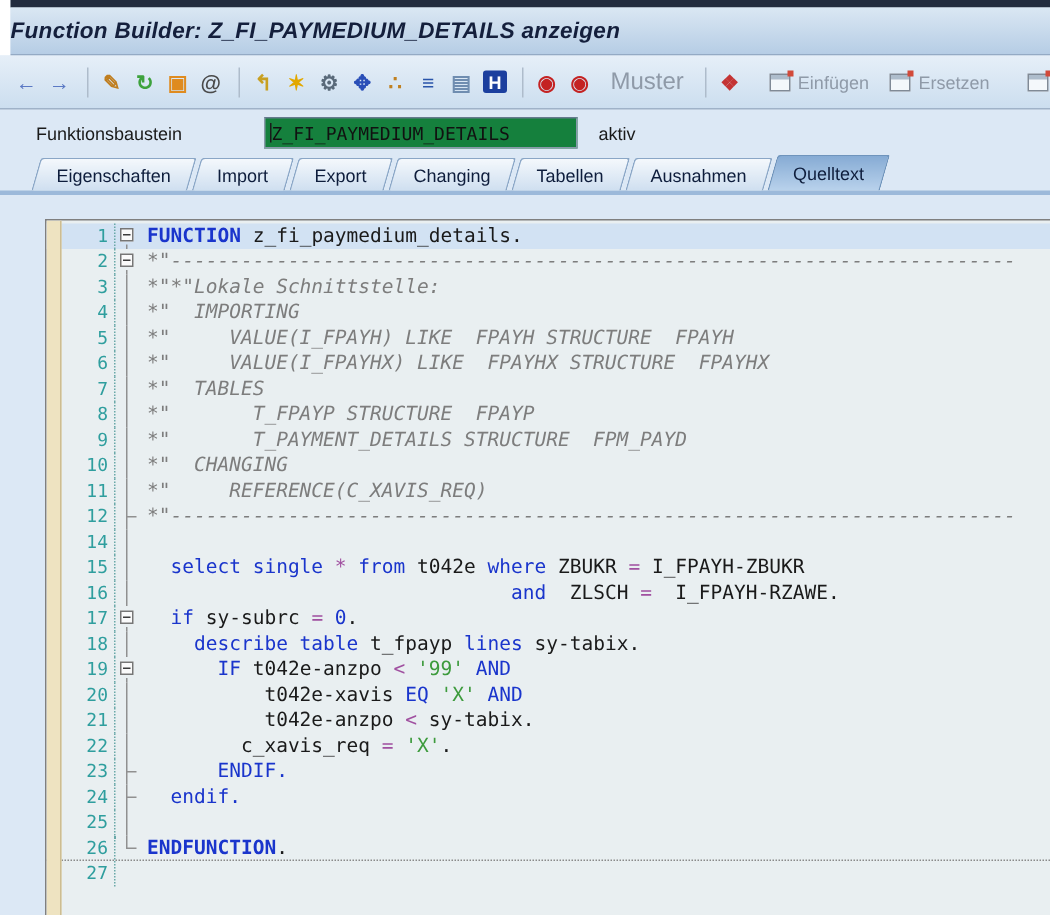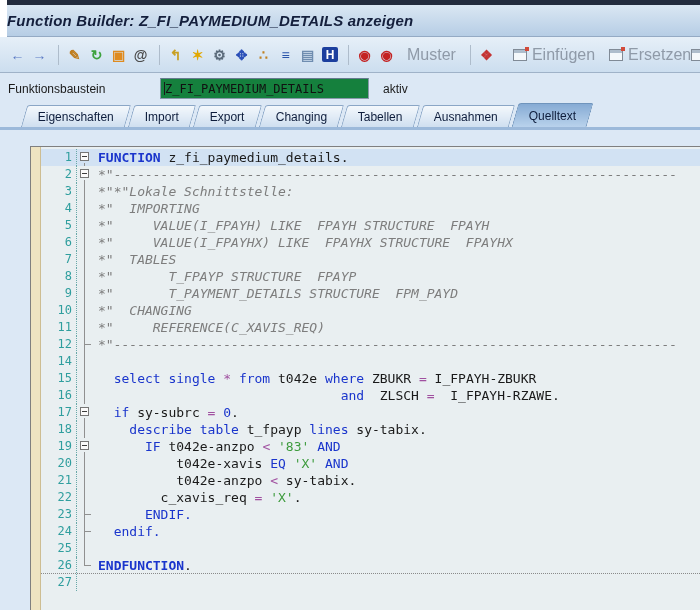--- a/index.html
+++ b/index.html
@@ -25,26 +25,26 @@
     border-bottom:1px solid #9fb2c8;
     display:flex;align-items:center;padding:0 8px;
   }
   .ticon{width:19px;height:19px;display:flex;align-items:center;justify-content:center;
          font-size:14px;font-weight:bold;margin-right:3px;cursor:default;flex:0 0 auto;}
   .ticon-bg{border-radius:2px;font-size:12px;width:16px;height:15px;margin:0 4px 0 2px;}
   .tsep{width:1px;height:20px;background:#aebccb;margin:0 6px;flex:0 0 auto;}
   .tlabel{color:#8f9aa8;font-size:16px;margin:0 8px;flex:0 0 auto;}
   .twin{display:flex;align-items:center;margin-left:14px;flex:0 0 auto;}
   .twin.clipped{margin-left:auto;margin-right:-7px;}
-  .twintext{color:#8f9aa8;font-size:16px;margin-left:5px;}
+  .twintext{color:#8f9aa8;font-size:12px;margin-left:5px;}
   .miniwin{width:12px;height:10px;border:1px solid #808a96;display:inline-block;position:relative;
            background:linear-gradient(#aebdcc,#aebdcc) no-repeat 0 0/100% 3px,#f4f8fb;}
   .miniwin::after{content:"";position:absolute;top:-3px;right:-3px;width:4px;height:4px;background:#d24a3a;}
   
-  .formrow{position:absolute;top:73px;left:0;right:0;height:31px;display:flex;align-items:center;padding-left:8px;}
+  .formrow{position:absolute;top:73px;left:0;right:0;height:31px;display:flex;align-items:center;padding-left:24px;}
   .formlabel{font-size:12px;color:#1a1a1a;width:152px;flex:0 0 auto;}
   .field{width:201px;height:19px;background:#15803d;border:1px solid #8899aa;border-top-color:#667a8e;
          display:flex;align-items:center;padding:0 3px;flex:0 0 auto;}
   .caret{width:1px;height:13px;background:#1a1a1a;flex:0 0 auto;}
   .fieldval{font-family:"DejaVu Sans Mono",monospace;font-size:12px;color:#111;white-space:pre;}
   .status{font-size:12px;color:#1a1a1a;margin-left:14px;}
   
   .tabbar{position:absolute;top:104px;left:0;right:0;height:26px;box-sizing:border-box;
           display:flex;align-items:flex-end;padding-left:24px;border-bottom:3px solid #9cb9da;}
   .tab{height:21px;display:flex;align-items:center;padding:0 13px;margin-right:3px;
@@ -252,21 +252,21 @@
       <div class="row">
         <span class="num">18</span>
         <span class="fold f-v"></span>
         <pre class="code"><span class="tk-kw">    describe table</span><span class="tk-id"> t_fpayp </span><span class="tk-kw">lines</span><span class="tk-id"> sy-tabix.</span></pre>
       </div>
       <div class="row">
         <span class="num">19</span>
         <span class="fold f-boxline">
           <span class="fbox"></span>
         </span>
-        <pre class="code"><span class="tk-kw">      IF</span><span class="tk-id"> t042e-anzpo </span><span class="tk-op">&lt;</span><span class="tk-str"> '83'</span><span class="tk-kw"> AND</span></pre>
+        <pre class="code"><span class="tk-kw">      IF</span><span class="tk-id"> t042e-anzpo </span><span class="tk-op">&lt;</span><span class="tk-str"> '99'</span><span class="tk-kw"> AND</span></pre>
       </div>
       <div class="row">
         <span class="num">20</span>
         <span class="fold f-v"></span>
         <pre class="code"><span class="tk-id">          t042e-xavis </span><span class="tk-kw">EQ</span><span class="tk-str"> 'X'</span><span class="tk-kw"> AND</span></pre>
       </div>
       <div class="row">
         <span class="num">21</span>
         <span class="fold f-v"></span>
         <pre class="code"><span class="tk-id">          t042e-anzpo </span><span class="tk-op">&lt;</span><span class="tk-id"> sy-tabix.</span></pre>

